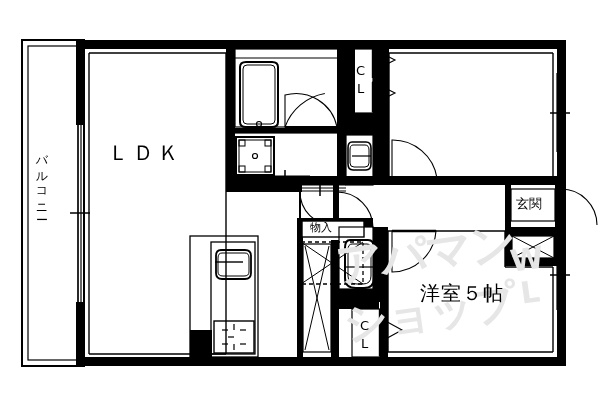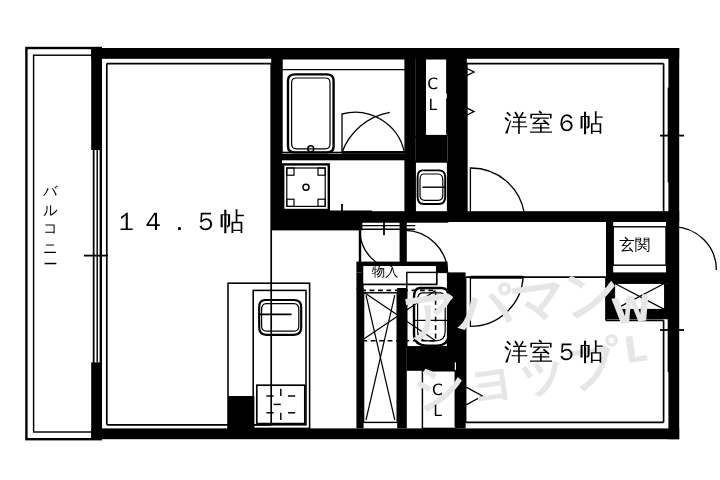--- a/index.html
+++ b/index.html
@@ -371,23 +371,22 @@
 
   <div id="watermark">
     <div id="wm-line1">アパマン</div>
     <div id="wm-line2">ショップ</div>
     <div id="wm-w">W</div>
     <div id="wm-l">L</div>
   </div>
 
   <div class="lbl lbl-balcony" style="left:36px; top:146px;">バルコニー</div>
 
-  <div class="lbl lbl-ldk2" style="left:95px; top:175px;">１４．５帖</div>
-
-  <div class="lbl lbl-room" style="left:420px; top:92px;">洋室６帖</div>
+  <div class="lbl lbl-ldk" style="left:108px; top:143px;">ＬＤＫ</div>
+
 
   <div class="lbl lbl-room" style="left:420px; top:283px;">洋室５帖</div>
 
   <div class="lbl lbl-genkan" style="left:516px; top:198px;font-family:Liberation Mono, monospace;">玄関</div>
 
   <div class="lbl lbl-monoire" style="left:310px; top:223px;">物入</div>
 
   <div class="lbl lbl-cl" style="left:356px; top:63px;">C</div>
   <div class="lbl lbl-cl" style="left:357px; top:81px;">L</div>
 

